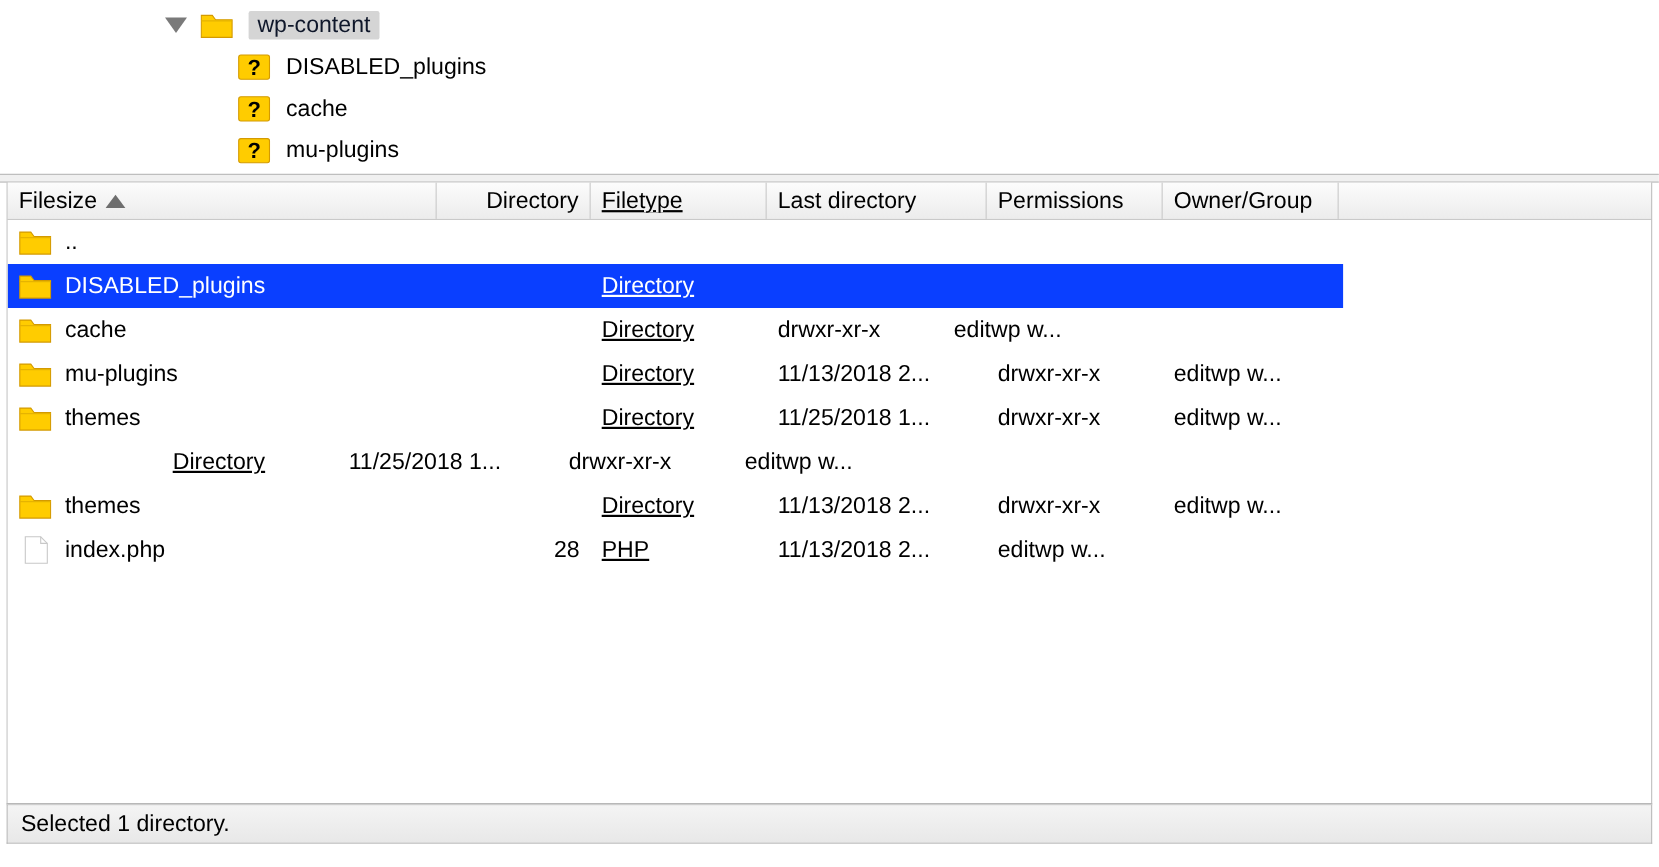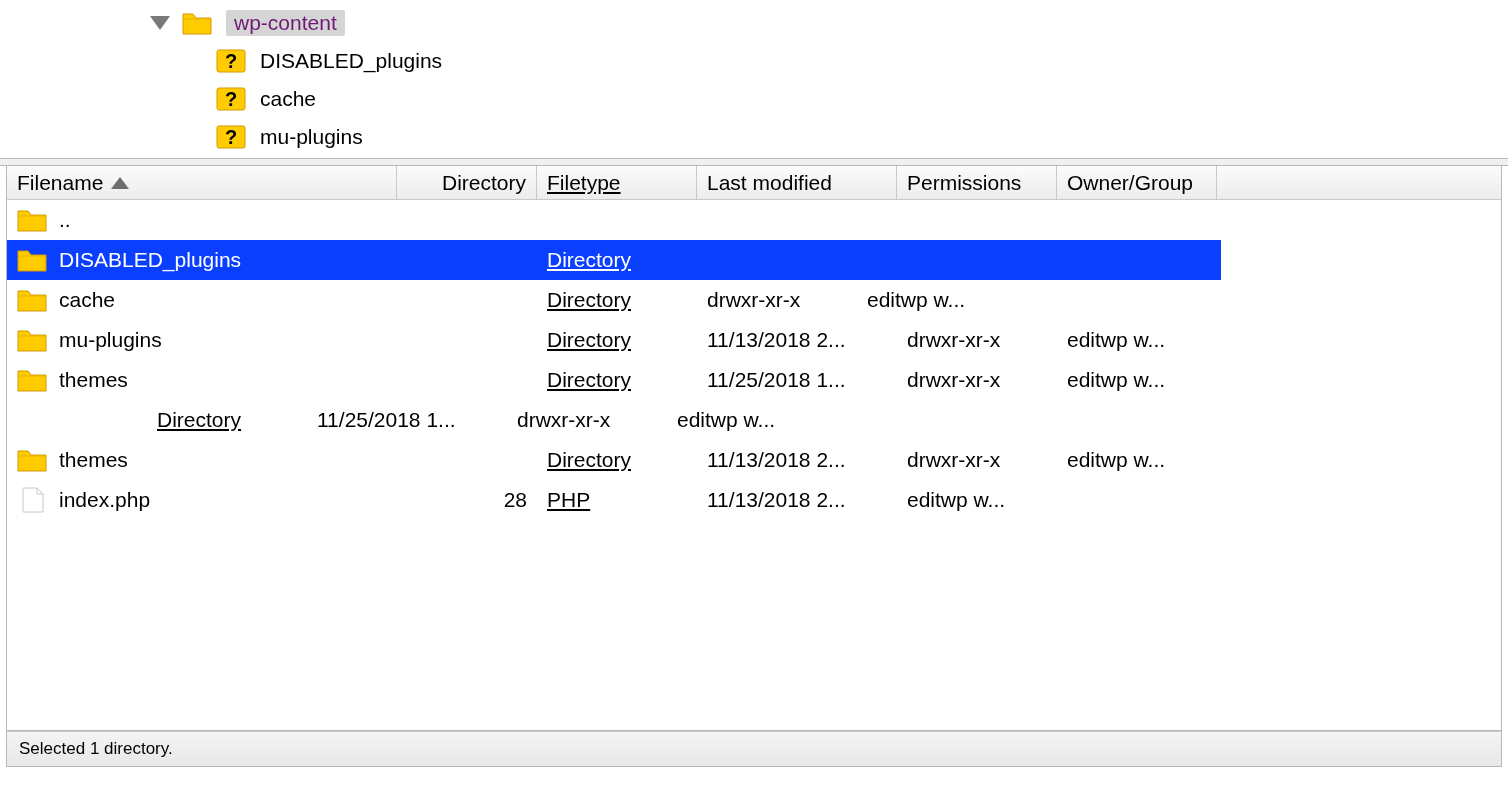--- a/index.html
+++ b/index.html
@@ -33,21 +33,21 @@
   }
   .folder-icon, .folder-q-icon, .file-icon {
     width: 30px; height: 26px; flex: 0 0 30px;
     display: inline-block;
     position: relative;
   }
   .folder-icon svg, .folder-q-icon svg, .file-icon svg { width: 100%; height: 100%; display:block; }
   .tree-label { margin-left: 8px; }
   .tree-label.selected {
     background: #d5d5d5;
-    color: #701a75;
+    color: #0f172a;
     padding: 1px 8px;
     border-radius: 2px;
   }
 
   
   .splitter {
     height: 8px;
     border-top: 1px solid #b8b8b8;
     border-bottom: 1px solid #b8b8b8;
     background: #f0f0f0;
@@ -124,21 +124,21 @@
   
   .status-bar {
     height: 36px;
     display: flex;
     align-items: center;
     padding: 0 12px;
     background: linear-gradient(#f4f4f4, #e8e8e8);
     border: 1px solid #b8b8b8;
     border-top: 1px solid #c9c9c9;
     margin: 0 6px;
-    font-size: 17px;
+    font-size: 21px;
   }
 </style>
 </head>
 <body>
 
 <div class="tree-pane">
   <div class="tree-row level0">
     <span class="disclosure"></span>
     <span class="folder-icon">
         <svg viewBox="0 0 30 26">
@@ -177,31 +177,31 @@
         <span class="tree-label">mu-plugins</span>
       </div>
     </div>
 </div>
 
 <div class="splitter"></div>
 
 <div class="list-pane">
   <div class="header-row">
     <div class="header-cell col-name">
-      <span>Filename</span>
+      <span>Filesize</span>
       <span class="sort-arrow"></span>
     </div>
     <div class="header-cell col-size">
       <span>Directory</span>
     </div>
     <div class="header-cell col-type">
       <span>Filetype</span>
     </div>
     <div class="header-cell col-date">
-      <span>Last modified</span>
+      <span>Last directory</span>
     </div>
     <div class="header-cell col-perm">
       <span>Permissions</span>
     </div>
     <div class="header-cell col-owner">
       <span>Owner/Group</span>
     </div>
     <div class="header-cell col-spacer"></div>
   </div>
   <div class="rows-area" id="rows-area">

